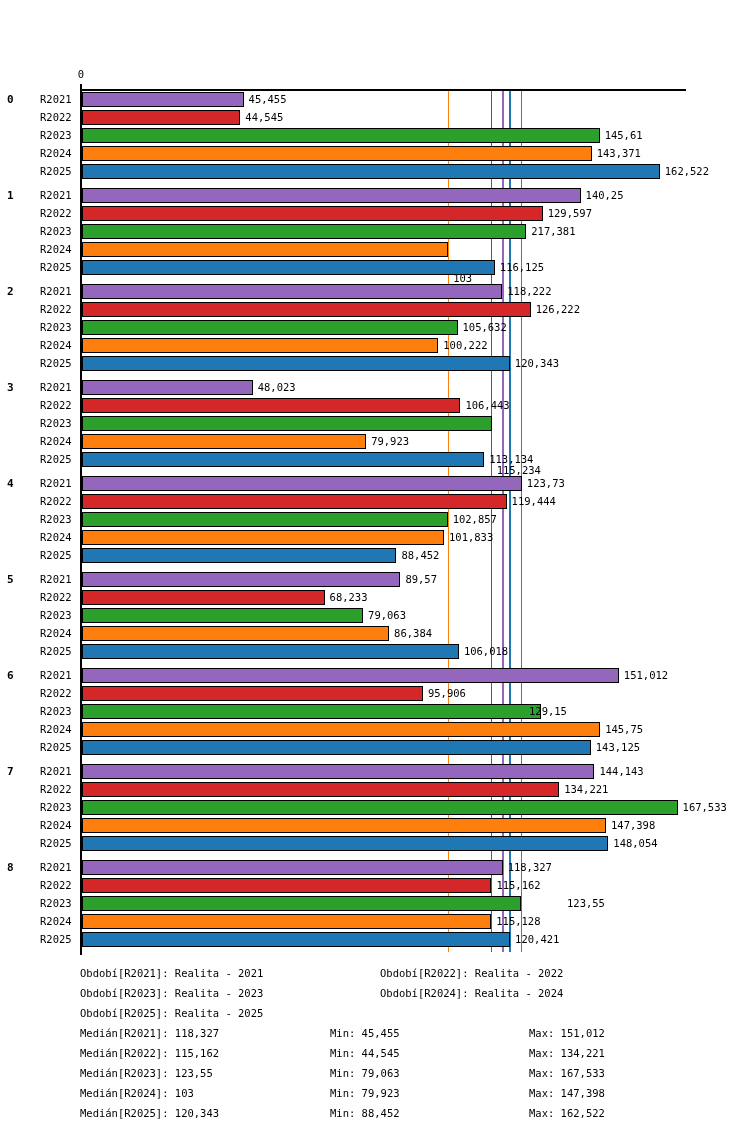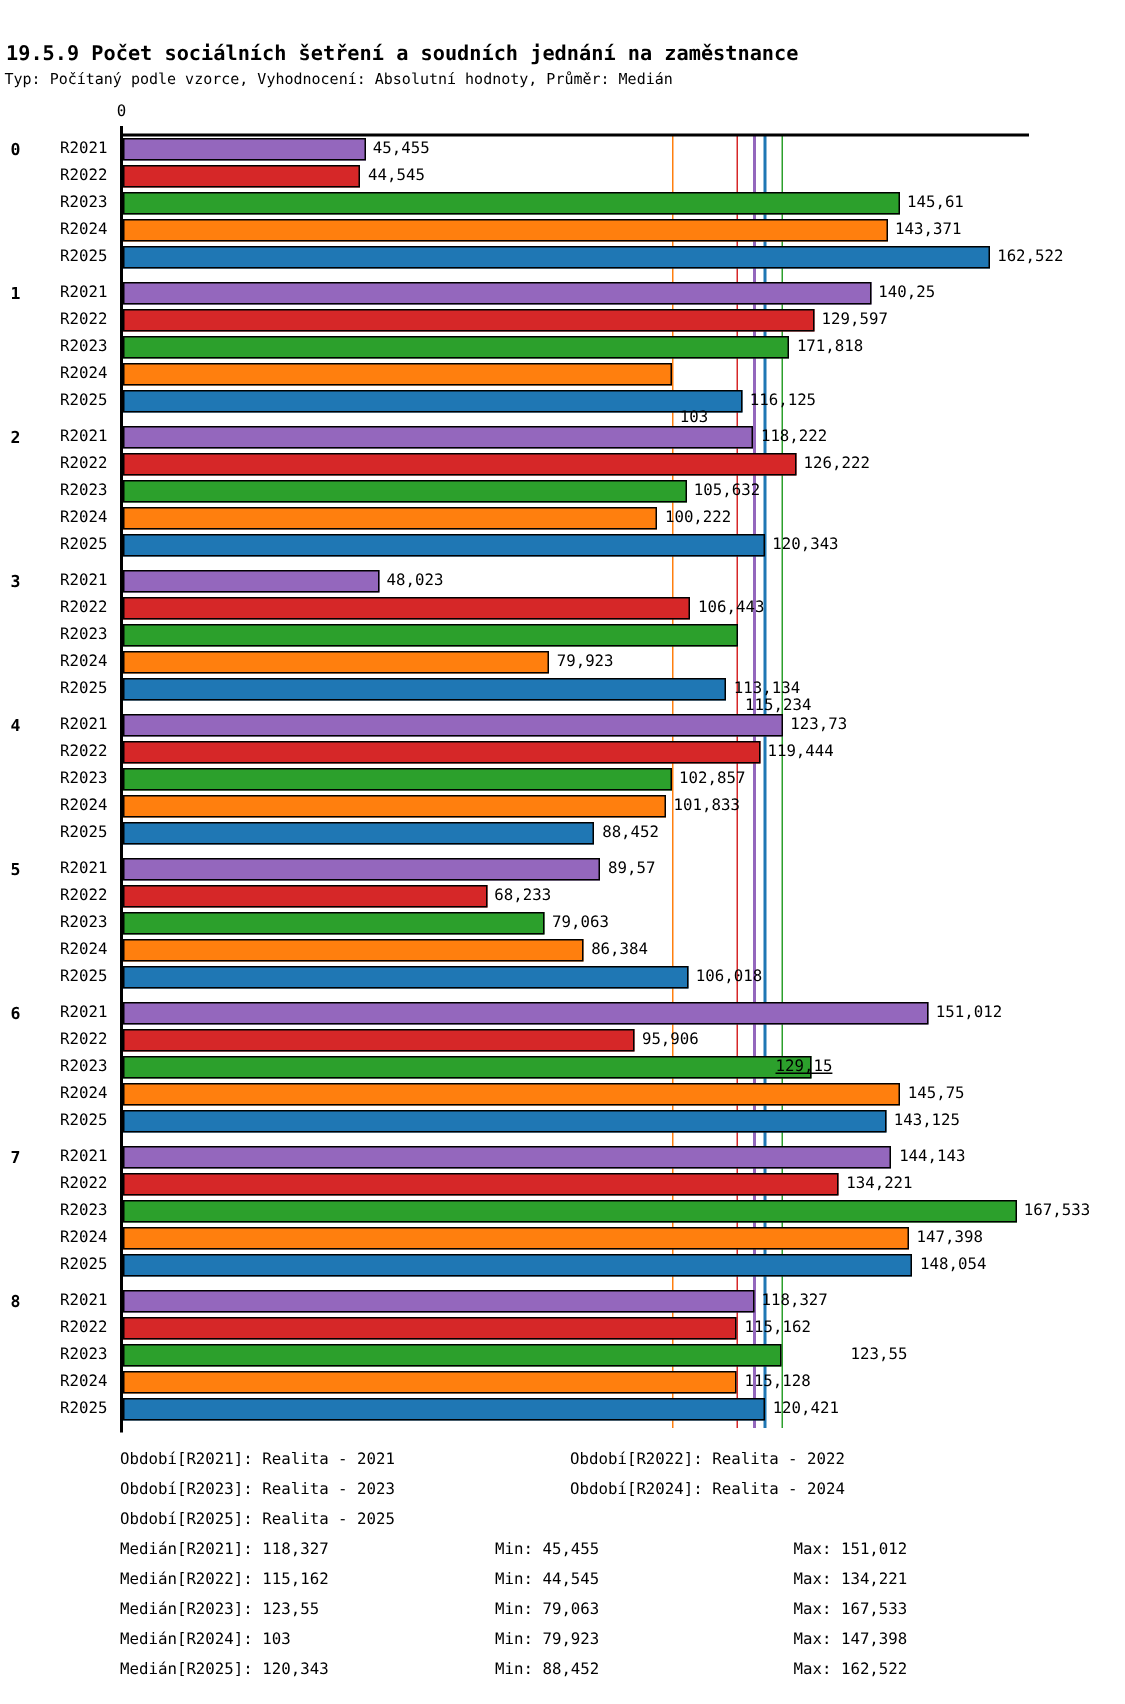--- a/index.html
+++ b/index.html
@@ -17,22 +17,20 @@
   .bar{position:absolute;border:1px solid #000;box-sizing:border-box;z-index:2;}
   .row-label{position:absolute;font-size:10.5px;line-height:15px;height:15px;z-index:2;}
   .group-label{position:absolute;font-size:11px;font-weight:bold;line-height:15px;height:15px;z-index:2;}
   .value-label{position:absolute;font-size:10.5px;line-height:15px;height:15px;white-space:pre;z-index:3;}
   .footer-text{position:absolute;font-size:10.5px;line-height:14px;white-space:pre;}
 </style>
 </head>
 <body>
 
 <div id="screen">
-  <div class="title" style="top:28px;">19.5.9 Počet sociálních šetření a soudních jednání na zaměstnance</div>
-  <div class="subtitle" style="top:48px;">Typ: Počítaný podle vzorce, Vyhodnocení: Absolutní hodnoty, Průměr: Medián</div>
 
   <div class="zero-label" style="left:70px;top:68px;width:22px;">0</div>
   <div class="axis-line" style="left:80px;top:84px;width:2px;height:871px;"></div>
   <div class="axis-line" style="left:80px;top:89px;width:606px;height:2px;"></div>
 
   <div id="chart" class="abs" style="left:0;top:0;width:750px;height:960px;">
       <div class="median-line" style="left: 502.152px; top: 90px; height: 862px; background: rgb(148, 103, 189);"></div>
       <div class="median-line" style="left: 490.901px; top: 90px; height: 862px; background: rgb(214, 39, 40);"></div>
       <div class="median-line" style="left: 520.72px; top: 90px; height: 862px; background: rgb(44, 160, 44);"></div>
       <div class="median-line" style="left: 447.665px; top: 90px; height: 862px; background: rgb(255, 127, 14);"></div>
@@ -55,21 +53,21 @@
       <div class="value-label" style="left: 664.766px; top: 164px;">162,522</div>
       <div class="group-label" style="left: 7px; top: 188px;">1</div>
       <div class="row-label" style="left: 40px; top: 188px;">R2021</div>
       <div class="bar" style="left: 82px; top: 188px; width: 498.589px; height: 15px; background: rgb(148, 103, 189);"></div>
       <div class="value-label" style="left: 585.589px; top: 188px;">140,25</div>
       <div class="row-label" style="left: 40px; top: 206px;">R2022</div>
       <div class="bar" style="left: 82px; top: 206px; width: 460.717px; height: 15px; background: rgb(214, 39, 40);"></div>
       <div class="value-label" style="left: 547.717px; top: 206px;">129,597</div>
       <div class="row-label" style="left: 40px; top: 224px;">R2023</div>
       <div class="bar" style="left: 82px; top: 224px; width: 444.254px; height: 15px; background: rgb(44, 160, 44);"></div>
-      <div class="value-label" style="left: 531.254px; top: 224px;">171,818</div>
+      <div class="value-label" style="left: 531.254px; top: 224px;">217,381</div>
       <div class="row-label" style="left: 40px; top: 242px;">R2024</div>
       <div class="bar" style="left: 82px; top: 242px; width: 366.165px; height: 15px; background: rgb(255, 127, 14);"></div>
       <div class="value-label" style="left: 453.165px; top: 242px; margin-top: 29px;">103</div>
       <div class="row-label" style="left: 40px; top: 260px;">R2025</div>
       <div class="bar" style="left: 82px; top: 260px; width: 412.824px; height: 15px; background: rgb(31, 119, 180);"></div>
       <div class="value-label" style="left: 499.824px; top: 260px;">116,125</div>
       <div class="group-label" style="left: 7px; top: 284px;">2</div>
       <div class="row-label" style="left: 40px; top: 284px;">R2021</div>
       <div class="bar" style="left: 82px; top: 284px; width: 420.279px; height: 15px; background: rgb(148, 103, 189);"></div>
       <div class="value-label" style="left: 507.279px; top: 284px;">118,222</div>
@@ -135,21 +133,21 @@
       <div class="value-label" style="left: 463.894px; top: 644px;">106,018</div>
       <div class="group-label" style="left: 7px; top: 668px;">6</div>
       <div class="row-label" style="left: 40px; top: 668px;">R2021</div>
       <div class="bar" style="left: 82px; top: 668px; width: 536.848px; height: 15px; background: rgb(148, 103, 189);"></div>
       <div class="value-label" style="left: 623.848px; top: 668px;">151,012</div>
       <div class="row-label" style="left: 40px; top: 686px;">R2022</div>
       <div class="bar" style="left: 82px; top: 686px; width: 340.946px; height: 15px; background: rgb(214, 39, 40);"></div>
       <div class="value-label" style="left: 427.946px; top: 686px;">95,906</div>
       <div class="row-label" style="left: 40px; top: 704px;">R2023</div>
       <div class="bar" style="left: 82px; top: 704px; width: 459.128px; height: 15px; background: rgb(44, 160, 44);"></div>
-      <div class="value-label" style="left: 517px; top: 704px; text-decoration: underline;">129,15</div>
+      <div class="value-label" style="left: 529px; top: 704px;">129,15</div>
       <div class="row-label" style="left: 40px; top: 722px;">R2024</div>
       <div class="bar" style="left: 82px; top: 722px; width: 518.141px; height: 15px; background: rgb(255, 127, 14);"></div>
       <div class="value-label" style="left: 605.141px; top: 722px;">145,75</div>
       <div class="row-label" style="left: 40px; top: 740px;">R2025</div>
       <div class="bar" style="left: 82px; top: 740px; width: 508.809px; height: 15px; background: rgb(31, 119, 180);"></div>
       <div class="value-label" style="left: 595.809px; top: 740px;">143,125</div>
       <div class="group-label" style="left: 7px; top: 764px;">7</div>
       <div class="row-label" style="left: 40px; top: 764px;">R2021</div>
       <div class="bar" style="left: 82px; top: 764px; width: 512.428px; height: 15px; background: rgb(148, 103, 189);"></div>
       <div class="value-label" style="left: 599.428px; top: 764px;">144,143</div>

